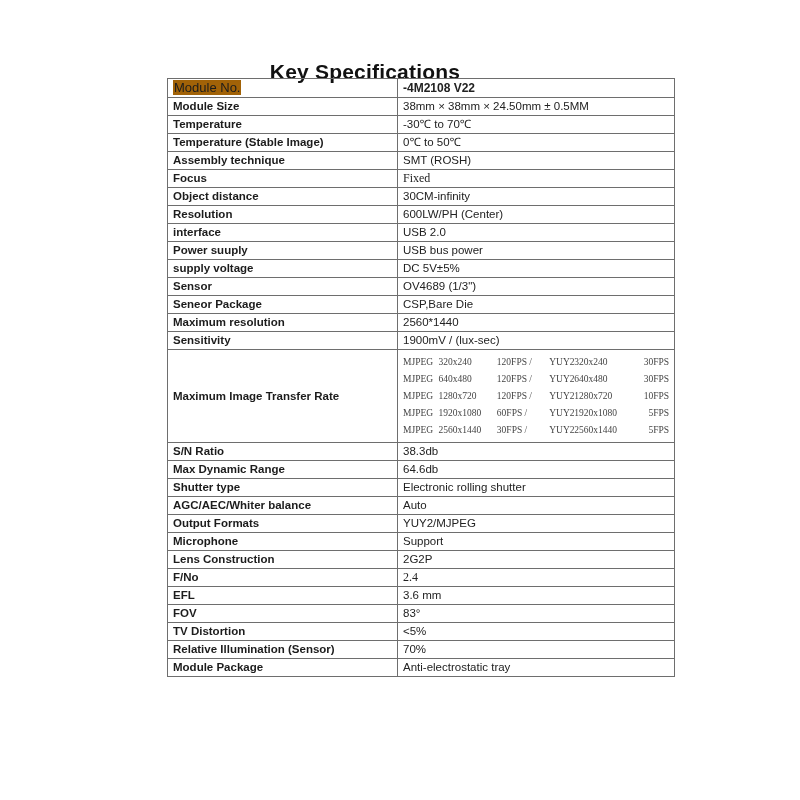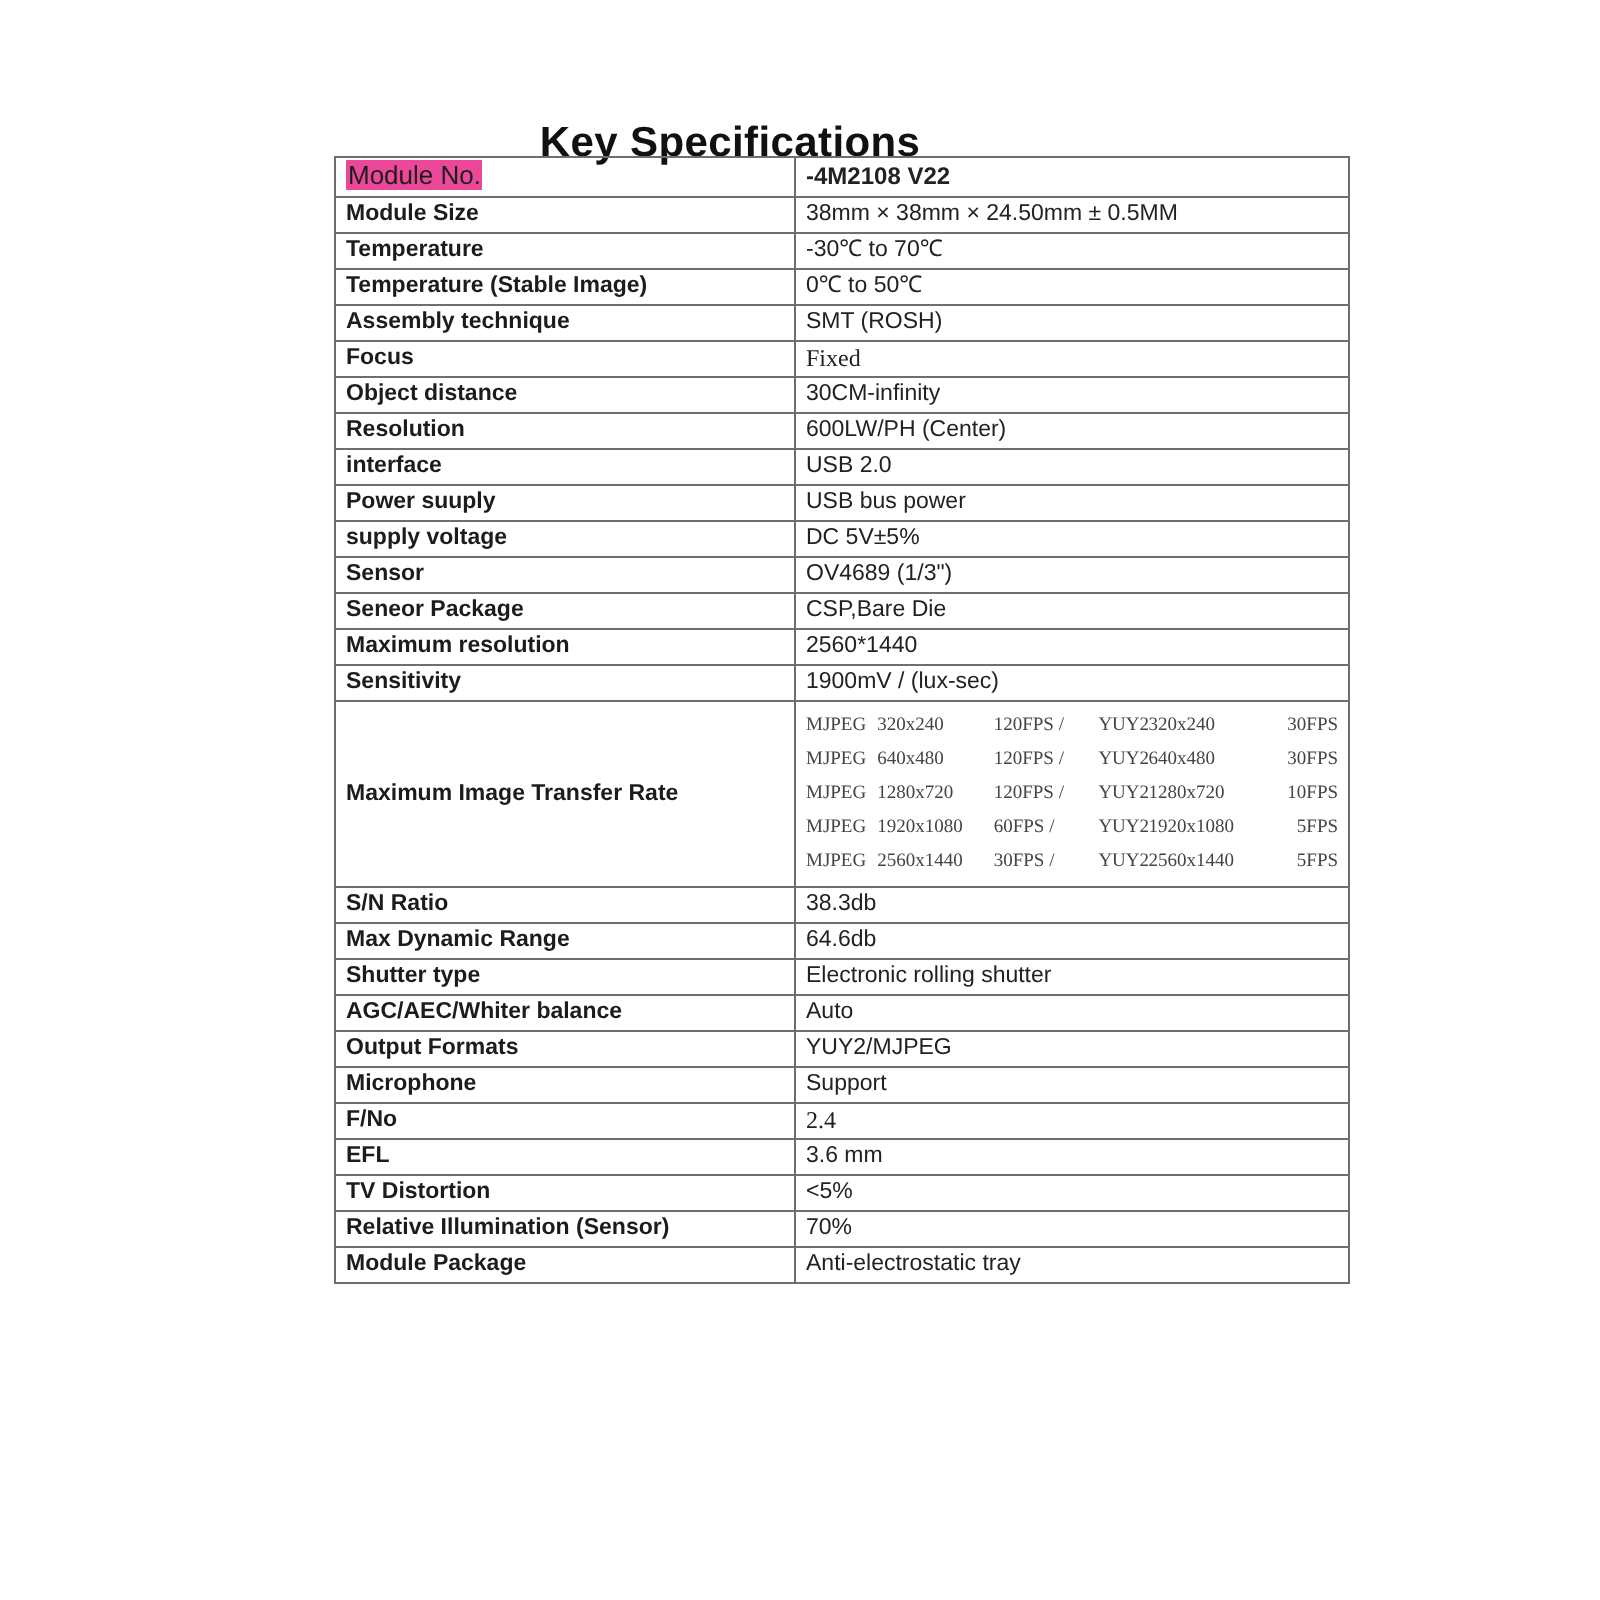--- a/index.html
+++ b/index.html
@@ -52,21 +52,21 @@
     }
     td.value {
       color: #222;
       font-size: 11px;
     }
     td.value.serif {
       font-family: "Liberation Serif", serif;
       font-size: 12px;
     }
     tr.header td.label span.hl {
-      background: #ec4899;
+      background: #a16207;
       font-weight: normal;
       font-size: 13px;
       padding: 0 1px;
     }
     tr.header td.value {
       text-align: left;
       font-weight: bold;
       font-size: 12px;
     }
     tr.header td { height: 18px; }
@@ -225,28 +225,36 @@
       </tr>
     <tr>
         <td class="label">Output Formats</td>
         <td class="value">YUY2/MJPEG</td>
       </tr>
     <tr>
         <td class="label">Microphone</td>
         <td class="value">Support</td>
       </tr>
     <tr>
+        <td class="label">Lens Construction</td>
+        <td class="value">2G2P</td>
+      </tr>
+    <tr>
         <td class="label">F/No</td>
         <td class="value serif">2.4</td>
       </tr>
     <tr>
         <td class="label">EFL</td>
         <td class="value">3.6 mm</td>
       </tr>
     <tr>
+        <td class="label">FOV</td>
+        <td class="value">83°</td>
+      </tr>
+    <tr>
         <td class="label">TV Distortion</td>
         <td class="value">&lt;5%</td>
       </tr>
     <tr>
         <td class="label">Relative Illumination (Sensor)</td>
         <td class="value">70%</td>
       </tr>
     <tr>
         <td class="label">Module Package</td>
         <td class="value">Anti-electrostatic tray</td>

